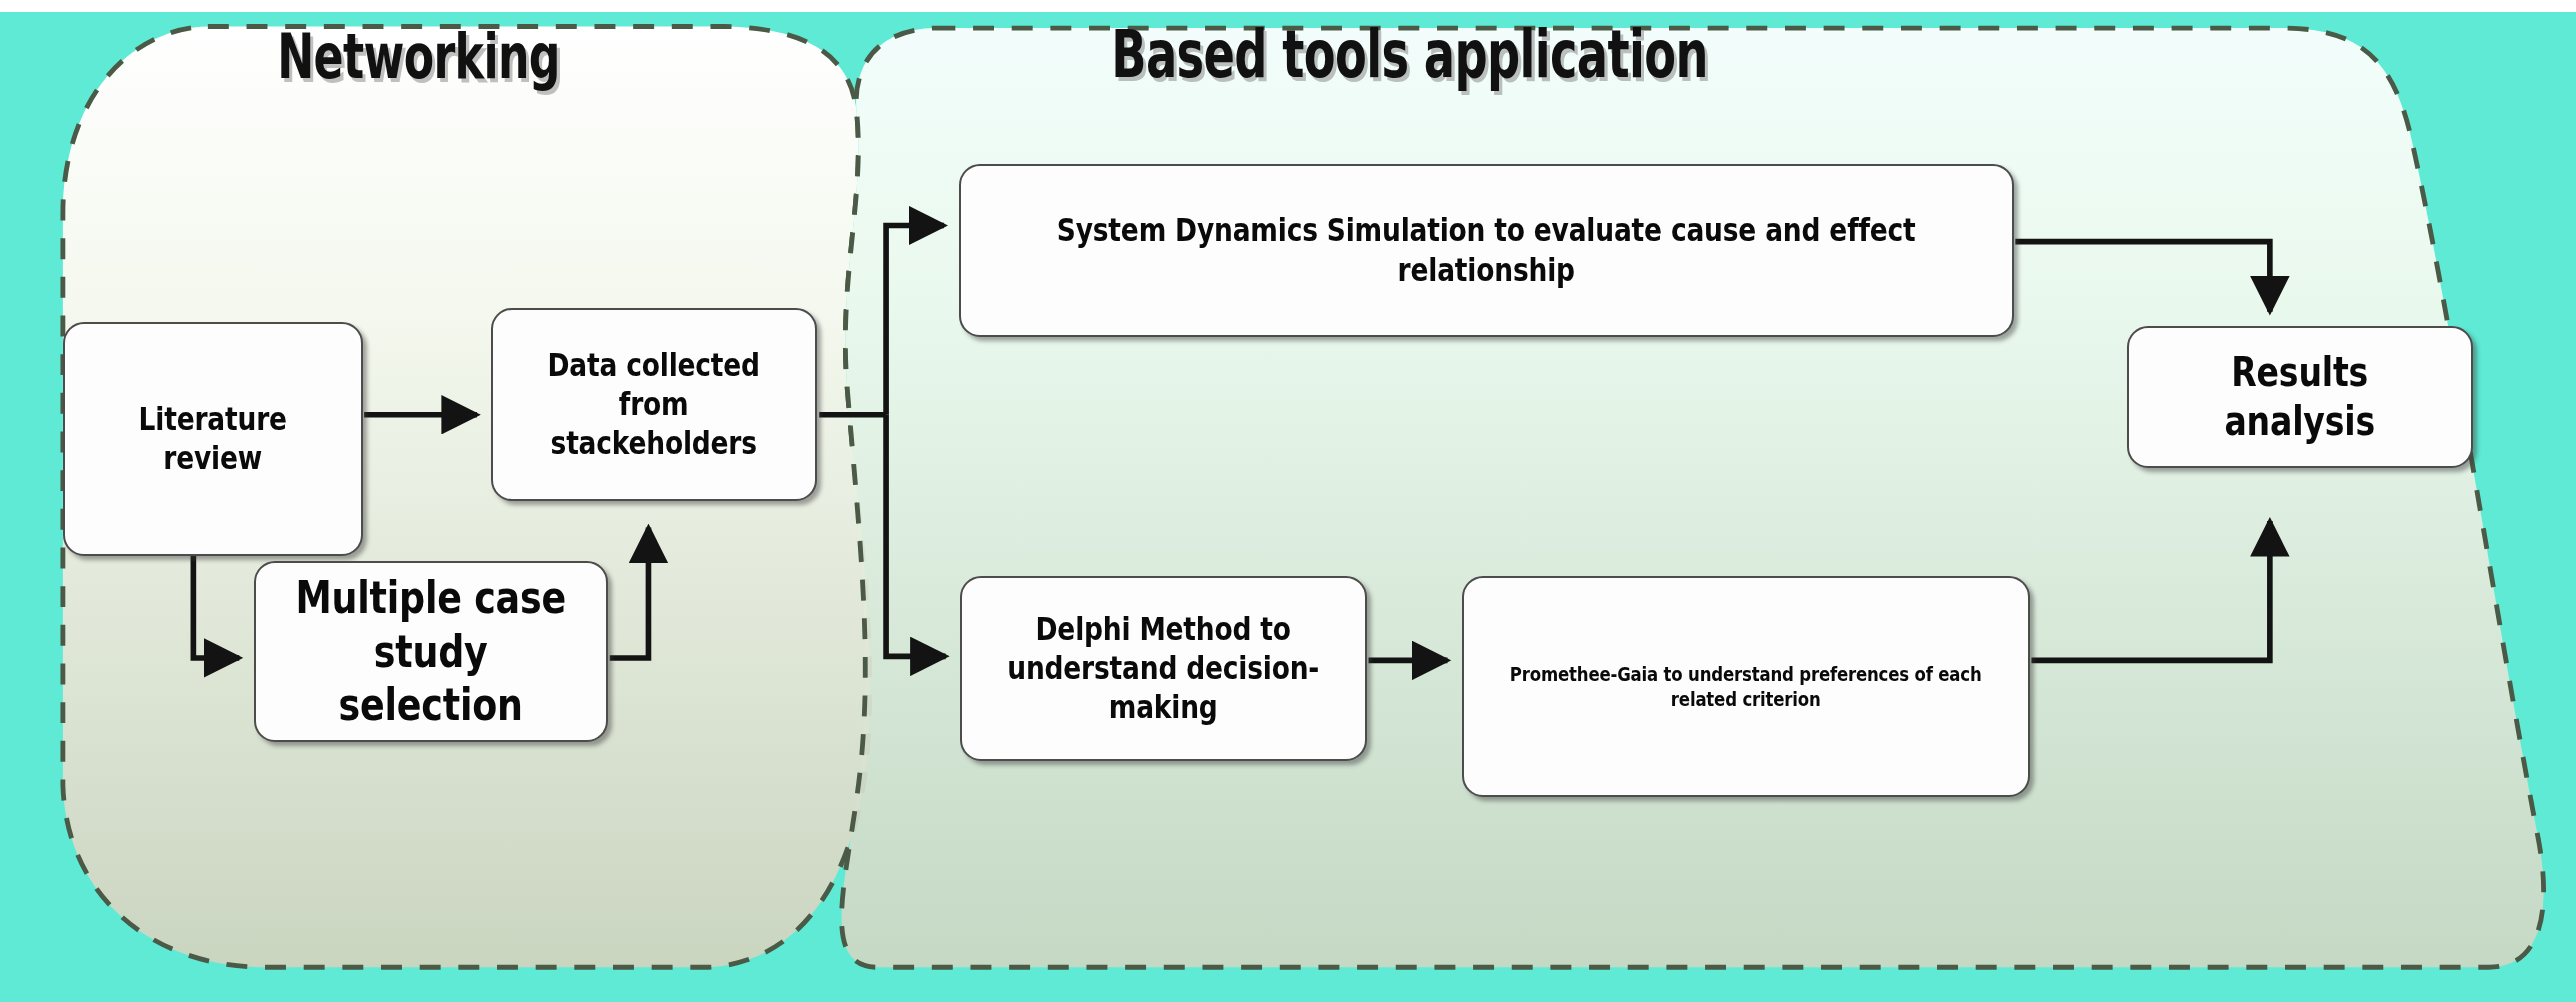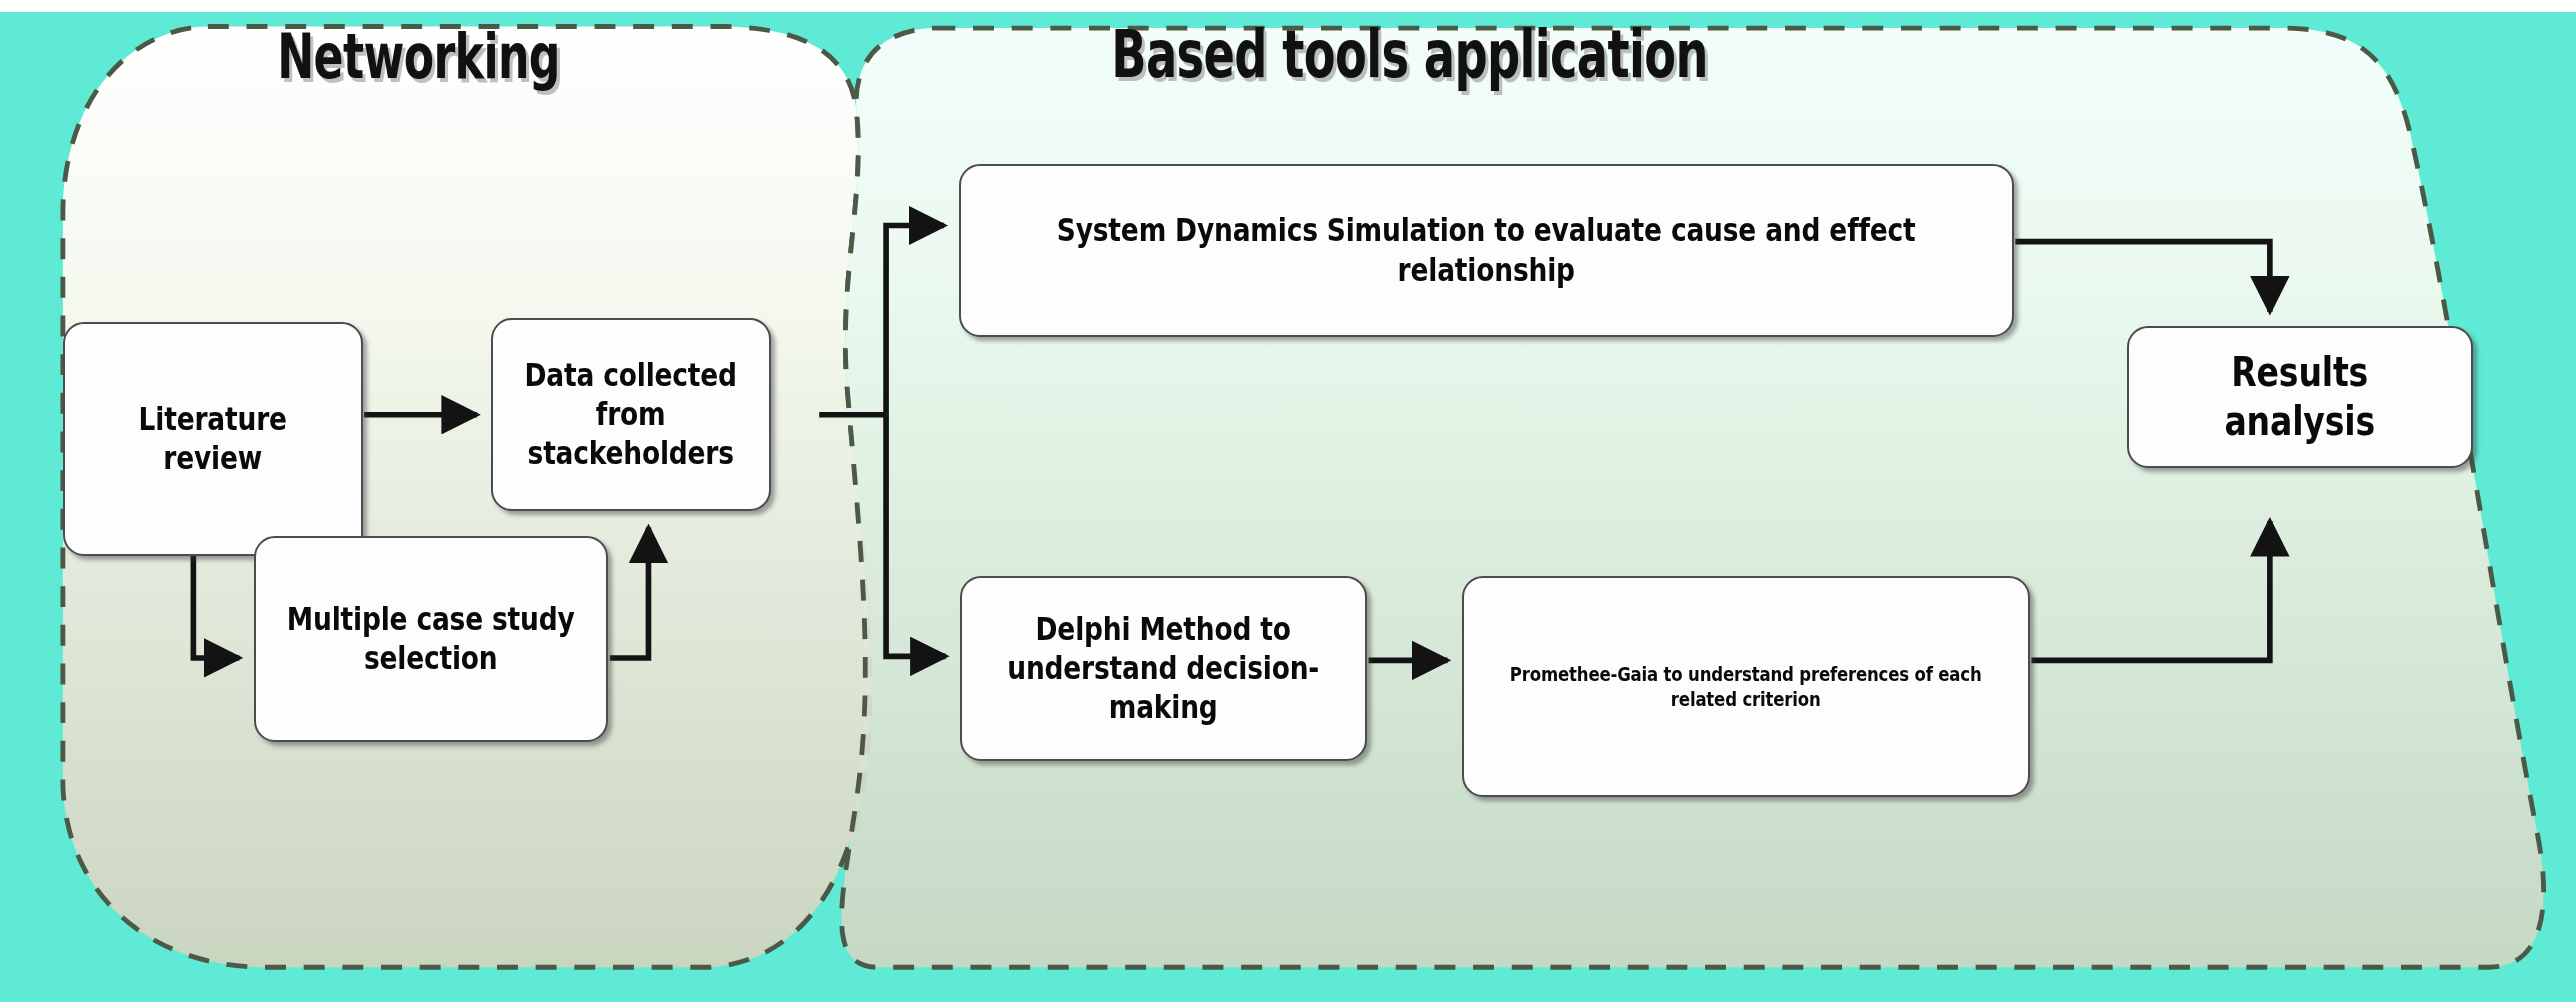--- a/index.html
+++ b/index.html
@@ -39,22 +39,22 @@
     color:#0a0a0a;
     font-weight:700;
     font-family:"DejaVu Sans Condensed","Liberation Sans",sans-serif;
     line-height:1.22;
     padding:4.8px 11.3px;
     letter-spacing:-0.2px;
   }
   .node span{display:block;transform:scaleX(0.92);}
 
   #node-literature      {left:63px;  top:310px; width:300px;  height:234px; font-size:32px;}
-  #node-data-collected  {left:491px; top:306px; width:280px;  height:193px; font-size:32px;}
-  #node-multiple-case   {left:254px; top:524px; width:354px;  height:206px; font-size:32px;}
+  #node-data-collected  {left:491px; top:296px; width:326px;  height:193px; font-size:32px;}
+  #node-multiple-case   {left:254px; top:549px; width:354px;  height:181px; font-size:44px;}
   #node-system-dynamics {left:959px;top:152px; width:1055px; height:173px; font-size:32px;}
   #node-delphi          {left:960px;top:564px; width:407px;  height:185px; font-size:32px;}
   #node-promethee       {left:1462px;top:564px; width:568px;  height:221px; font-size:20px;}
   #node-results         {left:2127px;top:314px; width:346px;  height:142px; font-size:40px;}
 
   
   #connectors{position:absolute;left:0;top:0;width:2576px;height:1002px;pointer-events:none;}
 </style>
 </head>
 <body>

